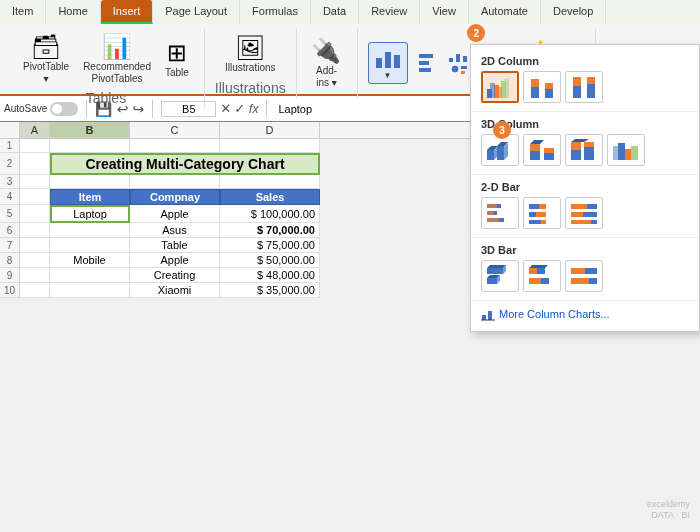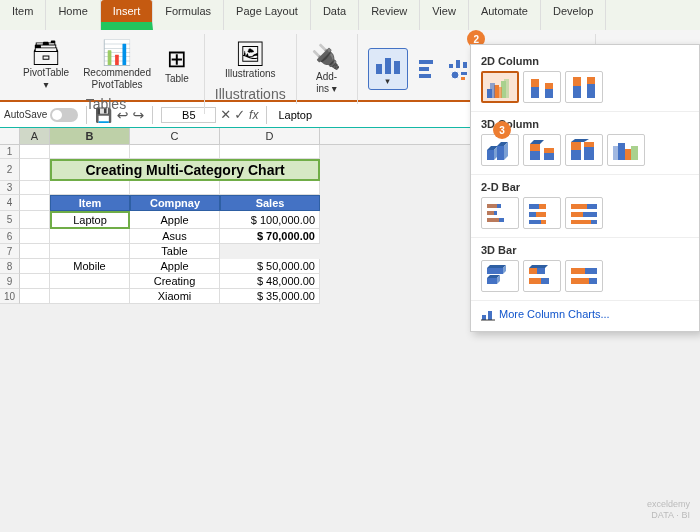--- a/index.html
+++ b/index.html
@@ -1,19 +1,19 @@
 <!DOCTYPE html>
 <html><head>
   <meta charset="utf-8">
   <style>
     * { box-sizing: border-box; margin: 0; padding: 0; }
     body { font-family: 'Segoe UI', Arial, sans-serif; font-size: 12px; background: #f0f0f0; width: 700px; height: 532px; overflow: hidden; }
     .ribbon-tabs { display: flex; background: #f0f4ec; padding: 0; }
     .ribbon-tab { padding: 5px 12px; font-size: 11px; cursor: pointer; color: #333; border-right: 1px solid #ddd; }
-    .ribbon-tab.active { background: #e8f0e0; border-bottom: 8px solid #22c55e; font-weight: 500; }
+    .ribbon-tab.active { background: #e8f0e0; border-bottom: 2px solid #22c55e; font-weight: 500; }
     .ribbon-tab.highlighted { background: #c55a11; color: white; border-radius: 2px; }
     .ribbon-body { background: #f5f5f5; padding: 4px 8px; display: flex; align-items: flex-start; border-bottom: 2px solid #c55a11; gap: 0; }
     .ribbon-group { display: flex; flex-direction: column; align-items: center; padding: 2px 10px; border-right: 1px solid #ddd; min-height: 70px; }
     .ribbon-group-items { display: flex; align-items: center; gap: 4px; flex: 1; }
     .ribbon-group-label { font-size: 14px; color: #666; margin-top: 2px; }
     .ribbon-btn { display: flex; flex-direction: column; align-items: center; cursor: pointer; padding: 3px 5px; border-radius: 3px; }
     .ribbon-btn .icon { font-size: 22px; }
     .ribbon-btn .label { font-size: 10px; color: #333; text-align: center; line-height: 1.2; }
     .ribbon-btn-small { display: flex; flex-direction: column; align-items: center; cursor: pointer; padding: 2px 3px; border-radius: 3px; }
 
@@ -59,22 +59,22 @@
   </style>
 </head>
 <body>
 
 <div class="ribbon-container">
 
   <div class="ribbon-tabs">
     <div class="ribbon-tab">Item</div>
     <div class="ribbon-tab">Home</div>
     <div class="ribbon-tab active highlighted" style="background:#c55a11;color:white;border-radius:3px 3px 0 0;padding:5px 12px;">Insert</div>
+    <div class="ribbon-tab">Page Layout</div>
     <div class="ribbon-tab">Formulas</div>
-    <div class="ribbon-tab">Page Layout</div>
     <div class="ribbon-tab">Data</div>
     <div class="ribbon-tab">Review</div>
     <div class="ribbon-tab">View</div>
     <div class="ribbon-tab">Automate</div>
     <div class="ribbon-tab">Develop</div>
   </div>
 
   <div class="ribbon-body" style="height:72px;">
 
     <div class="ribbon-group">
@@ -438,20 +438,21 @@
       <div class="cell" style="width:80px;min-width:80px;"></div>
       <div class="cell" style="width:90px;min-width:90px;justify-content:center;">Asus</div>
       <div class="cell money" style="width:100px;min-width:100px;font-weight:bold;">$ 70,000.00</div>
     </div>
 
     <div class="grid-row">
       <div class="row-num">7</div>
       <div class="cell" style="width:30px;min-width:30px;"></div>
       <div class="cell" style="width:80px;min-width:80px;"></div>
       <div class="cell" style="width:90px;min-width:90px;justify-content:center;">Table</div>
+      <div class="cell money" style="width:100px;min-width:100px;">$ 75,000.00</div>
     </div>
 
     <div class="grid-row">
       <div class="row-num">8</div>
       <div class="cell" style="width:30px;min-width:30px;"></div>
       <div class="cell" style="width:80px;min-width:80px;justify-content:center;">Mobile</div>
       <div class="cell" style="width:90px;min-width:90px;justify-content:center;">Apple</div>
       <div class="cell money" style="width:100px;min-width:100px;">$ 50,000.00</div>
     </div>
 

